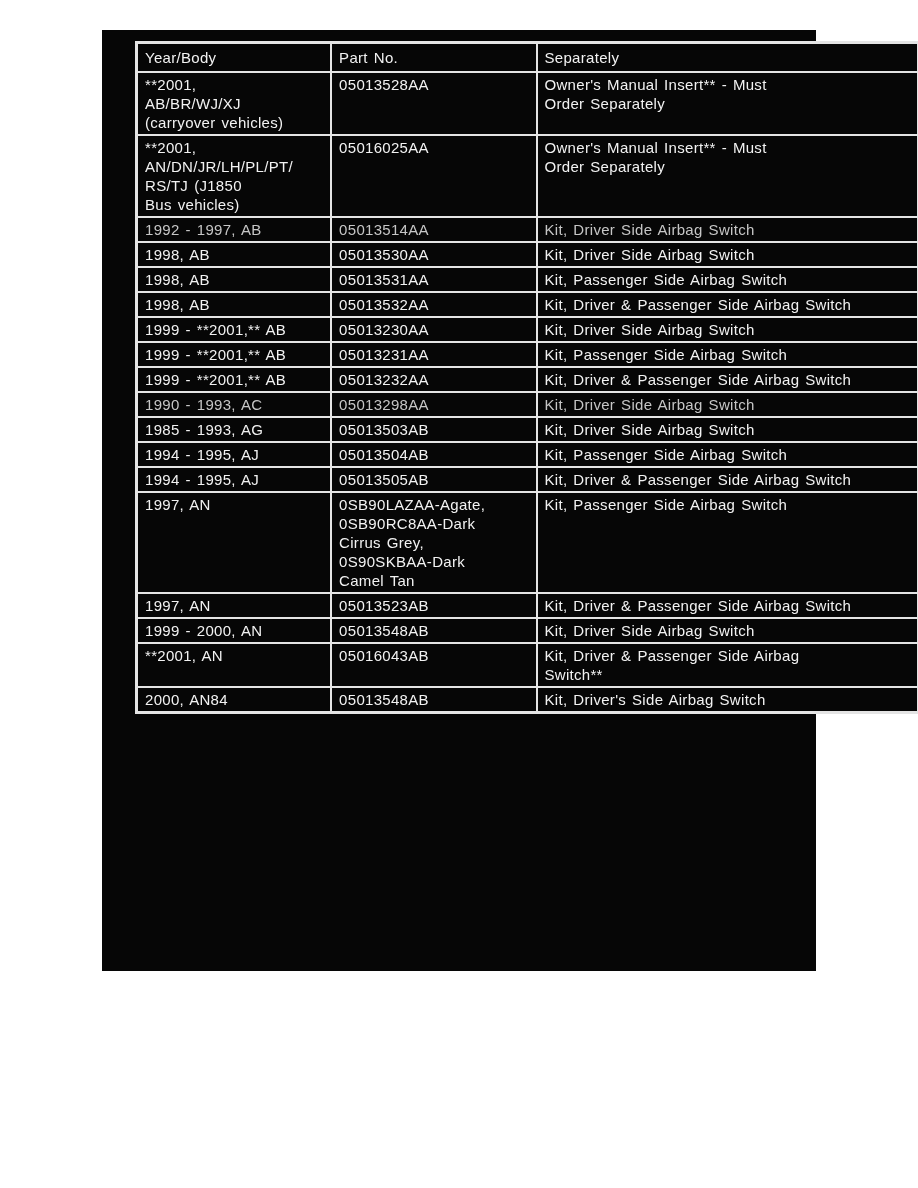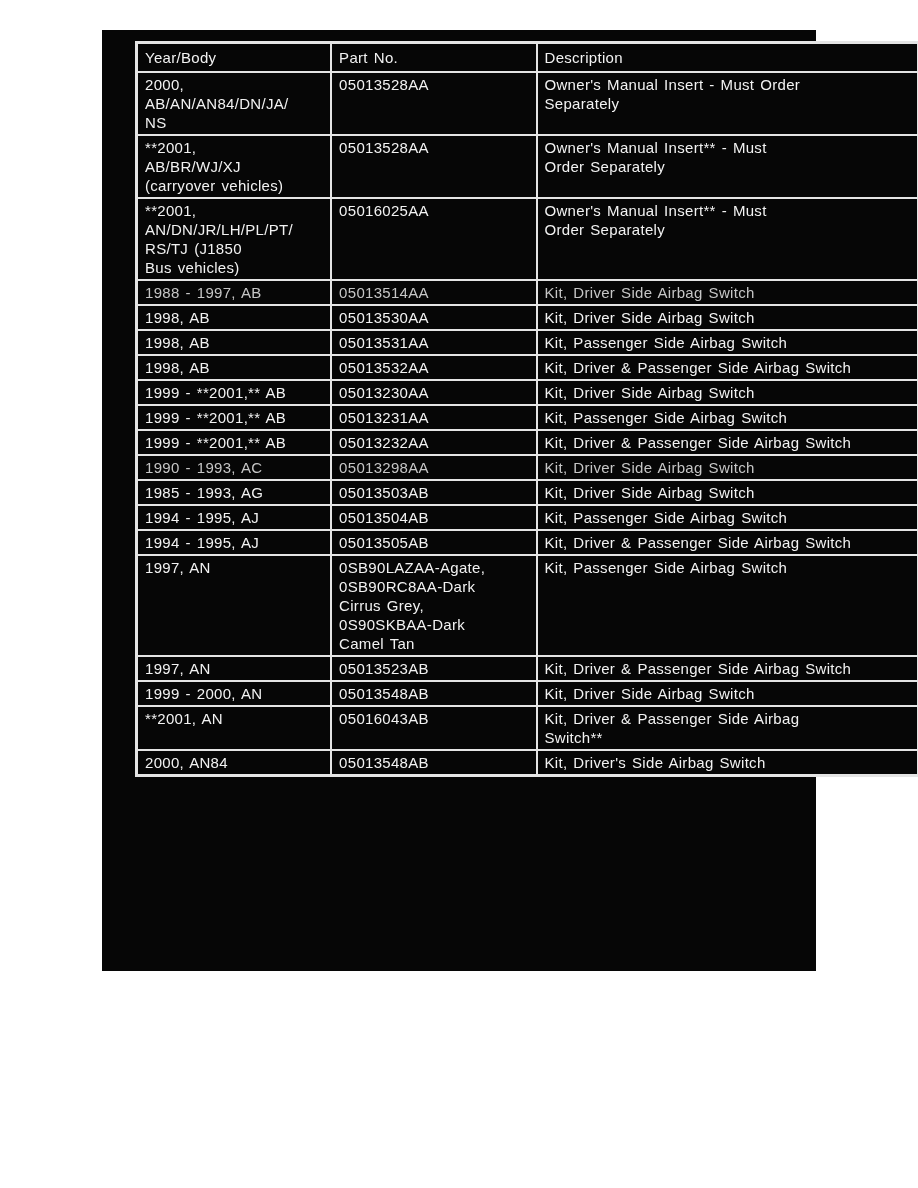--- a/index.html
+++ b/index.html
@@ -63,38 +63,24 @@
   <table class="parts-table">
     <colgroup>
       <col class="c1">
         <col class="c2">
         <col class="c3">
     </colgroup>
     <thead>
       <tr>
         <th>Year/Body</th>
         <th>Part No.</th>
-        <th>Description</th>
+        <th>Separately</th>
       </tr>
     </thead>
     <tbody>
-        <tr>
-          <td>
-            <div class="line">2000,</div>
-            <div class="line">AB/AN/AN84/DN/JA/</div>
-            <div class="line">NS</div>
-          </td>
-          <td>
-            <div class="line">05013528AA</div>
-          </td>
-          <td>
-            <div class="line">Owner's Manual Insert - Must Order</div>
-            <div class="line">Separately</div>
-          </td>
-        </tr>
         <tr>
           <td>
             <div class="line">**2001,</div>
             <div class="line">AB/BR/WJ/XJ</div>
             <div class="line">(carryover vehicles)</div>
           </td>
           <td>
             <div class="line">05013528AA</div>
           </td>
           <td>
@@ -112,21 +98,21 @@
           <td>
             <div class="line">05016025AA</div>
           </td>
           <td>
             <div class="line">Owner's Manual Insert** - Must</div>
             <div class="line">Order Separately</div>
           </td>
         </tr>
         <tr class="faded">
           <td>
-            <div class="line">1988 - 1997, AB</div>
+            <div class="line">1992 - 1997, AB</div>
           </td>
           <td>
             <div class="line">05013514AA</div>
           </td>
           <td>
             <div class="line">Kit, Driver Side Airbag Switch</div>
           </td>
         </tr>
         <tr>
           <td>

